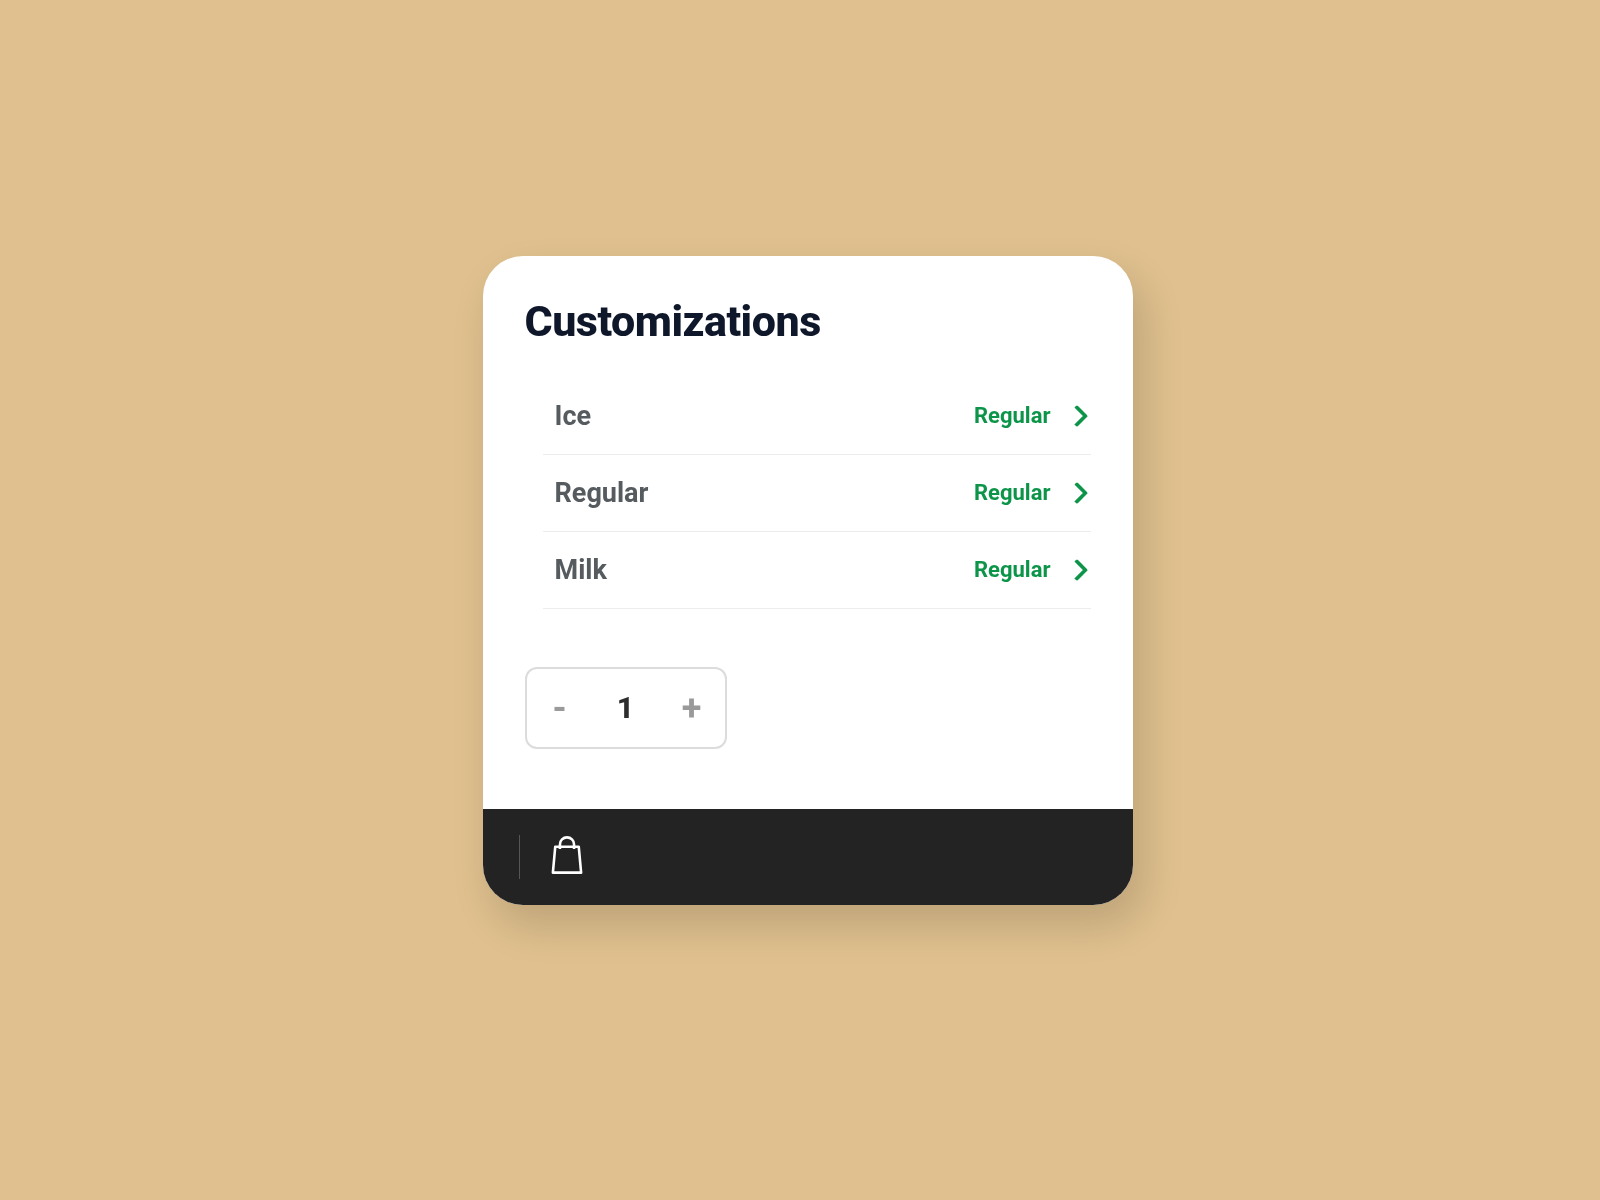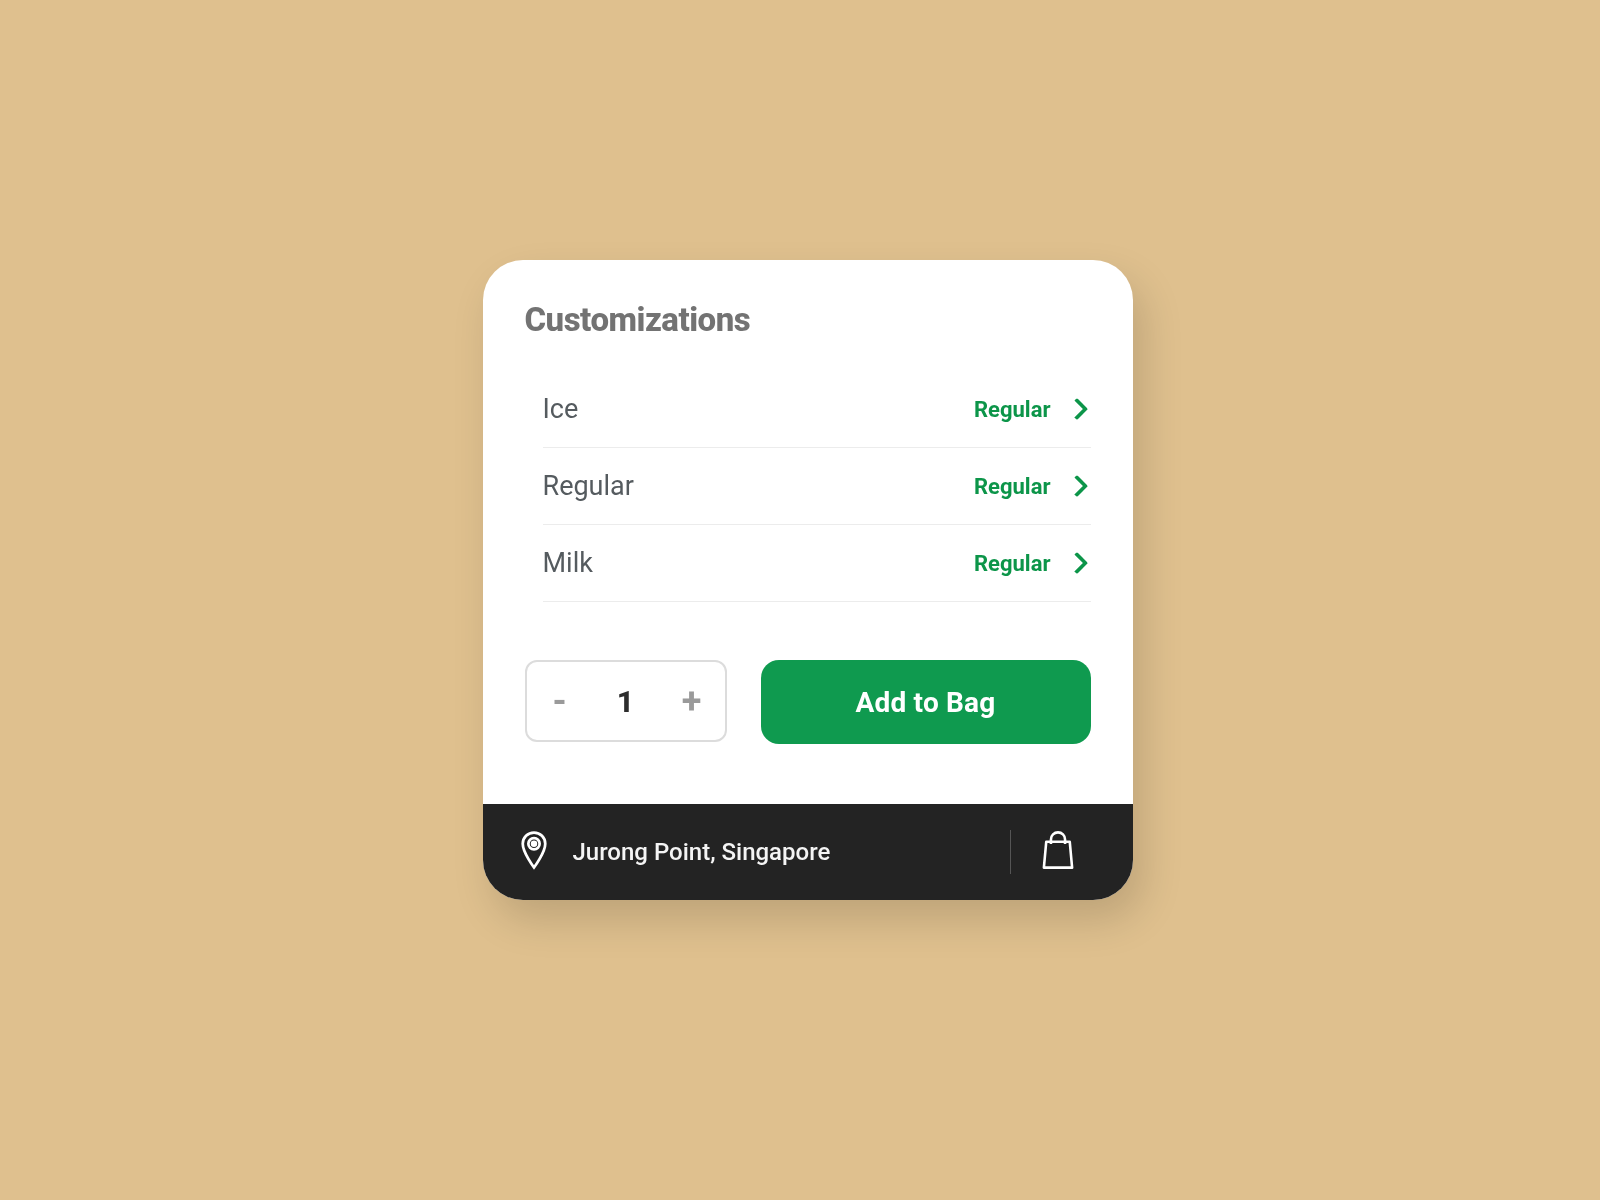--- a/index.html
+++ b/index.html
@@ -22,42 +22,43 @@
       border-radius: 40px;
       overflow: hidden;
       box-shadow: 10px 20px 40px rgba(0,0,0,0.15);
       margin-left: 15px;
       margin-top: -40px;
     }
     .card-content {
       padding: 40px 42px 60px 42px;
     }
     .heading {
-      font-size: 33px;
+      font-size: 43px;
       font-weight: 800;
-      color: #737373;
+      color: #0f172a;
       letter-spacing: -0.5px;
       margin-bottom: 32px;
     }
     .options {
       margin-left: 18px;
       margin-right: 0px;
     }
     .option-row {
       display: flex;
       align-items: center;
       justify-content: space-between;
       padding: 22px 0;
       border-bottom: 1px solid #ececec;
       cursor: pointer;
     }
     .option-label {
       font-size: 27px;
-      font-weight: 400;
+      font-weight: 700;
       color: #555b5f;
+      margin-left: 12px;
     }
     .option-right {
       display: flex;
       align-items: center;
       gap: 18px;
     }
     .option-value {
       font-size: 22px;
       font-weight: 700;
       color: #0c9549;
@@ -177,35 +178,24 @@
       </div>
 
     </div>
 
     <div class="actions">
       <div class="stepper">
         <span class="step-btn">-</span>
         <span class="step-value">1</span>
         <span class="step-btn">+</span>
       </div>
-      <div class="add-btn">Add to Bag</div>
     </div>
   </div>
 
   <div class="footer">
-    <div class="footer-left">
-      <span>
-        <svg width="30" height="40" viewBox="0 0 24 32" fill="none" stroke="#ffffff" stroke-width="2.2">
-          <path d="M12 2 C7 2 3 6 3 11 C3 18 12 30 12 30 C12 30 21 18 21 11 C21 6 17 2 12 2 Z"></path>
-          <circle cx="12" cy="11" r="4.5"></circle>
-          <circle cx="12" cy="11" r="1.5" fill="#ffffff"></circle>
-        </svg>
-      </span>
-      <span class="location-text">Jurong Point, Singapore</span>
-    </div>
     <div class="footer-divider"></div>
     <div class="bag-icon-wrap">
       <span>
         <svg width="38" height="40" viewBox="0 0 32 34" fill="none" stroke="#ffffff" stroke-width="2.2" stroke-linejoin="round">
           <path d="M6 10 L4 32 L28 32 L26 10 Z"></path>
           <path d="M10 12 L10 8 C10 4.5 12.7 2 16 2 C19.3 2 22 4.5 22 8 L22 12"></path>
         </svg>
       </span>
     </div>
   </div>

